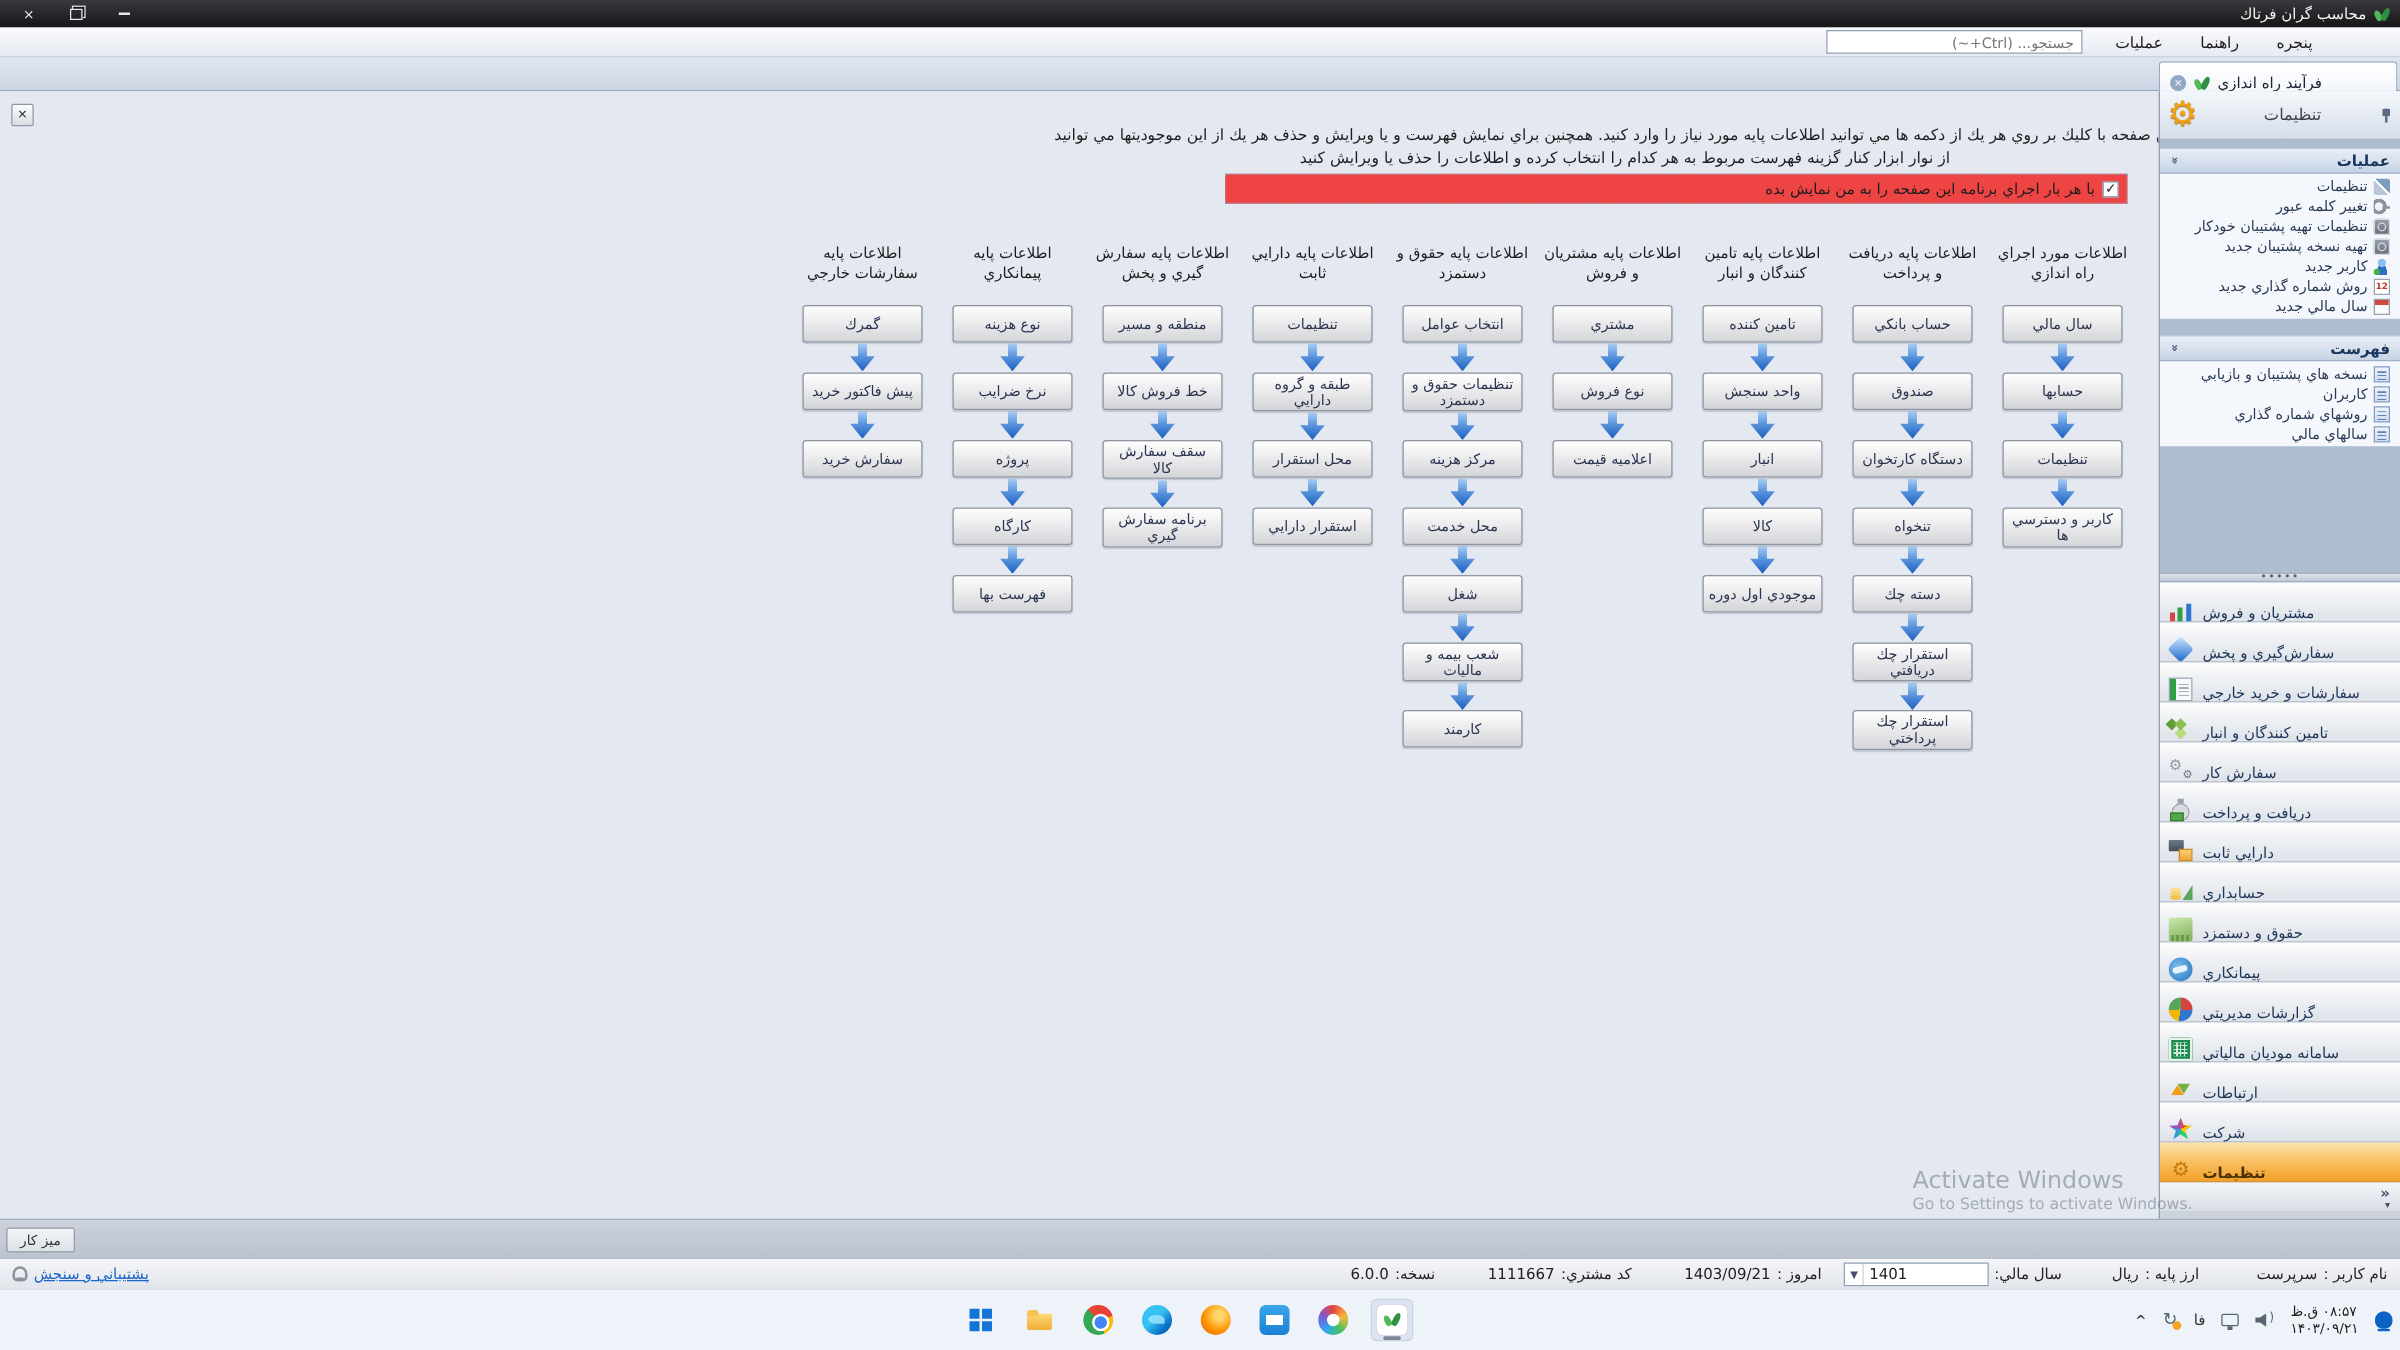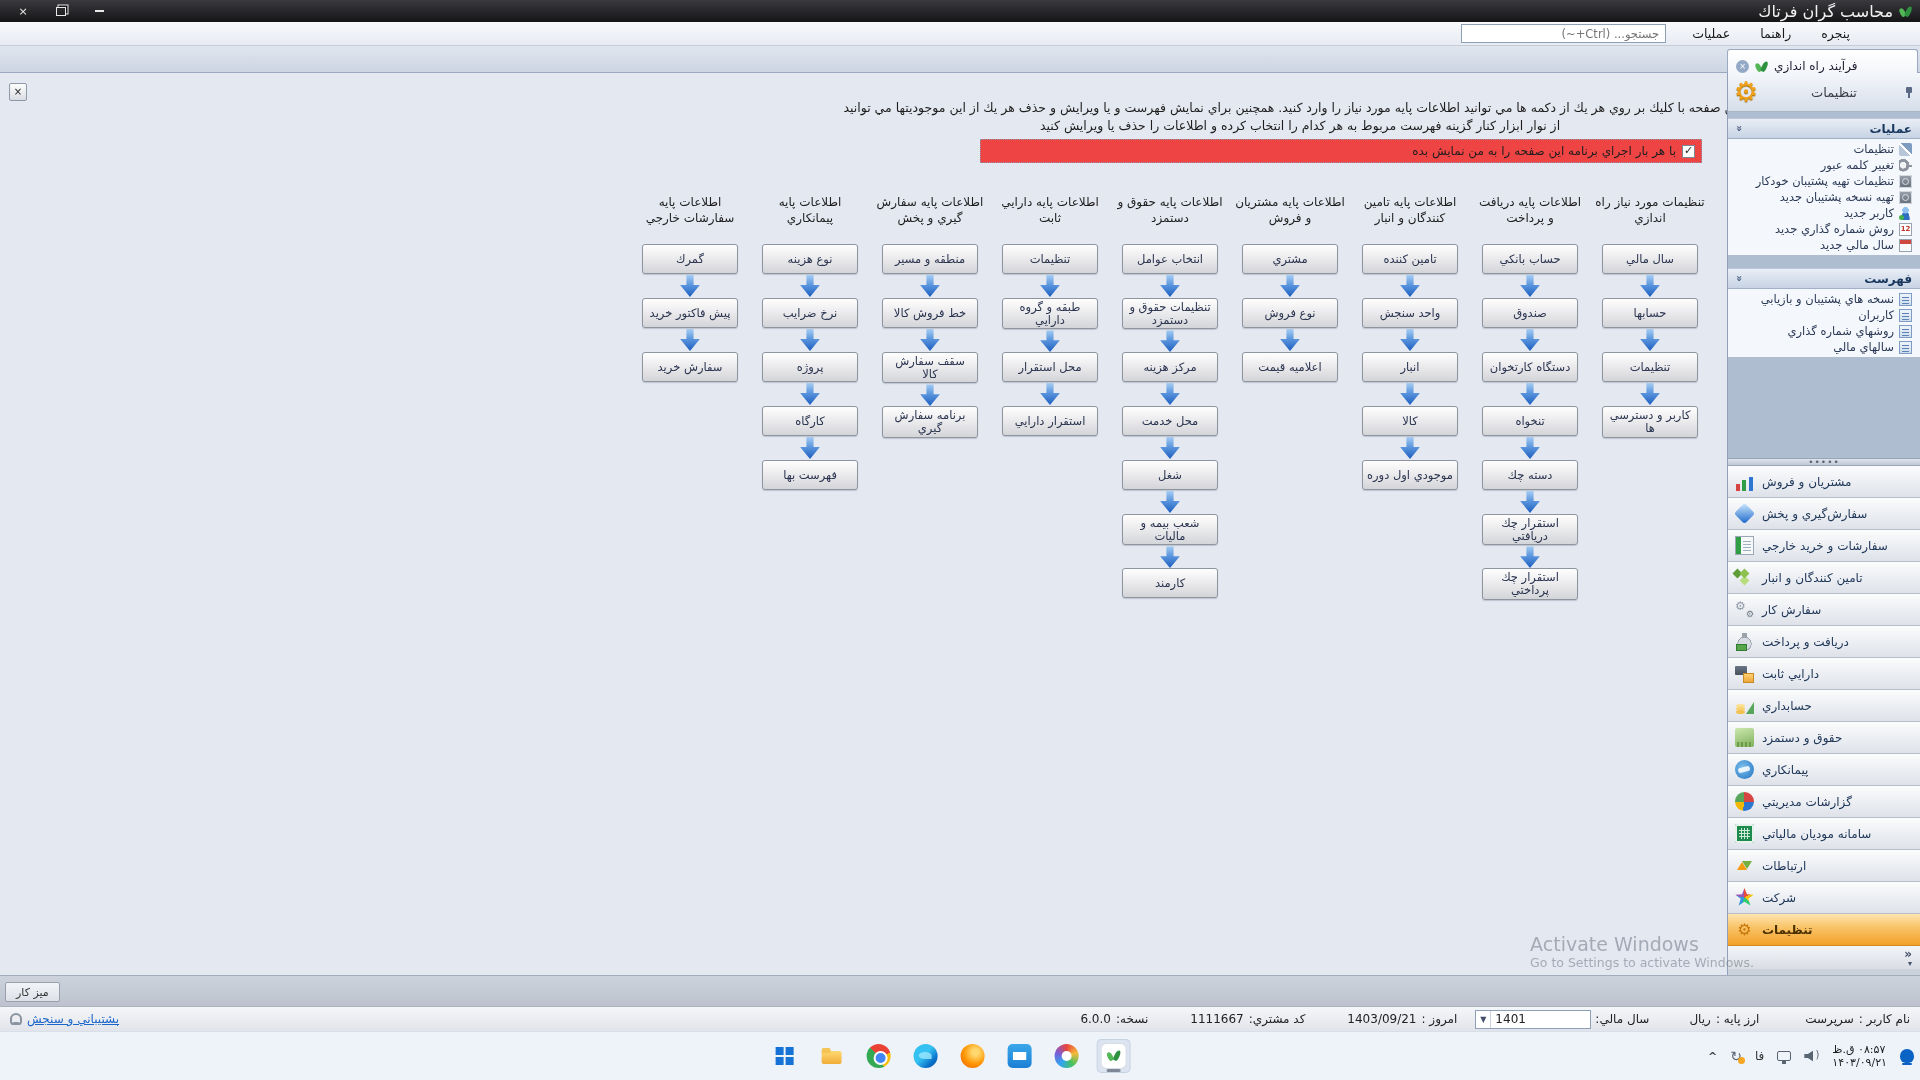--- a/index.html
+++ b/index.html
@@ -5,21 +5,21 @@
   *{margin:0;padding:0;box-sizing:border-box;font-family:"DejaVu Sans","Liberation Sans",sans-serif;}
   html,body{width:1920px;height:1080px;overflow:hidden;background:#e4e8f1;}
   .screen{position:relative;width:1920px;height:1080px;direction:ltr;}
   .ic{position:relative;display:inline-block;flex:none;}
 
   
   .titlebar{position:absolute;top:0;left:0;right:0;height:22px;background:linear-gradient(#3a3a3e,#151518);display:flex;align-items:center;color:#fff;}
   .winbtn{width:30px;height:16px;margin-left:8px;display:flex;align-items:center;justify-content:center;color:#e8e8e8;font-size:11px;cursor:default;}
   .wb-restore::before{content:"";width:8px;height:7px;border:1px solid #e8e8e8;display:block;box-shadow:2px -2px 0 -0.5px #151518,2px -2px 0 0.5px #e8e8e8;}
   .wb-min::before{content:"";width:9px;height:1.5px;background:#e8e8e8;display:block;}
-  .app-title{margin-left:auto;display:flex;align-items:center;direction:rtl;gap:6px;padding-left:6px;margin-right:8px;font-size:16px;color:#f2f2f2;}
+  .app-title{margin-left:auto;display:flex;align-items:center;direction:rtl;gap:6px;padding-left:6px;margin-right:8px;font-size:12px;color:#f2f2f2;}
   .sprout-icon{width:13px;height:13px;}
   .sprout-icon::before{content:"";position:absolute;left:1px;top:3px;width:5px;height:9px;background:#53b657;border-radius:60% 60% 40% 40%;transform:rotate(-28deg);}
   .sprout-icon::after{content:"";position:absolute;right:1px;top:1px;width:5px;height:11px;background:#2e9140;border-radius:60% 60% 40% 40%;transform:rotate(26deg);}
 
   
   .menubar{position:absolute;top:22px;left:0;right:0;height:24px;background:linear-gradient(#f8f9fb,#e7ebf2);border-bottom:1px solid #c6cdd8;display:flex;align-items:center;}
   .searchbox{margin-left:auto;width:205px;height:19px;border:1px solid #8ea0b8;background:#fff;font-size:11.5px;color:#555;direction:rtl;padding:0 6px;}
   .menus{display:flex;direction:rtl;margin:0 70px 0 26px;gap:30px;}
   .menu-item{font-size:12.5px;color:#1a1a1a;cursor:default;}
 
@@ -71,21 +71,21 @@
   .new-user-icon{background:radial-gradient(circle at 50% 25%,#8fc0ef 26%,transparent 30%),radial-gradient(ellipse at 50% 88%,#2f6fc2 42%,transparent 47%);}
   .new-user-icon::after{content:"";position:absolute;width:5px;height:5px;background:#46b04a;border-radius:50%;left:0;bottom:0;}
   .numbering-icon{background:#fff;border:1px solid #9aa3b0;}
   .numbering-icon::before{content:"12";font-size:7px;line-height:11px;font-weight:bold;color:#c0392b;display:block;text-align:center;}
   .calendar-icon{background:linear-gradient(#ce4a40 0 4px,#f8fafc 4px);border:1px solid #98a1ae;}
   .list-icon{background:linear-gradient(#eef3fb,#cfdcec);border:1px solid #7f9cc4;}
   .list-icon::before{content:"";position:absolute;left:2px;right:2px;top:3px;height:7px;background:repeating-linear-gradient(#5b83b8 0 1px,transparent 1px 3px);}
 
   .splitter{height:8px;background:linear-gradient(#dfe4ec,#bfc8d5);border-top:1px solid #98a6b8;border-bottom:1px solid #98a6b8;text-align:center;font-size:9px;line-height:6px;color:#5a6779;letter-spacing:1px;}
   .cats{display:flex;flex-direction:column;}
-  .cat{height:32px;background:linear-gradient(#fbfcfd,#dee2e9);border-bottom:1px solid #b7bec9;display:flex;align-items:center;gap:8px;padding:12px 7px;font-size:12px;color:#1d3557;cursor:pointer;white-space:nowrap;}
+  .cat{height:32px;background:linear-gradient(#fbfcfd,#dee2e9);border-bottom:1px solid #b7bec9;display:flex;align-items:flex-end;gap:8px;padding:0 7px;font-size:12px;color:#1d3557;cursor:pointer;white-space:nowrap;}
   .cat.selected{background:linear-gradient(#fde4b0,#f9c265 45%,#f2a029);border-bottom:1px solid #d18a1f;font-weight:bold;color:#4a3000;}
   .overflow-row{height:23px;background:linear-gradient(#f3f5f8,#d9dde4);display:flex;align-items:center;justify-content:flex-end;padding:0 8px;color:#44506a;font-weight:bold;font-size:12px;flex-direction:column;line-height:10px;}
   .overflow-row span{display:block;align-self:flex-end;}
   .ovf-caret{font-size:8px;font-weight:normal;}
   .sb-fill{flex:1;background:#ccd2db;}
 
   .ci{width:19px;height:19px;}
   .sales-chart-icon{background:linear-gradient(#2f9e44,#2f9e44) no-repeat 7px 100%/4px 11px;}
   .sales-chart-icon::before{content:"";position:absolute;left:1px;bottom:0;width:4px;height:7px;background:#d64541;}
   .sales-chart-icon::after{content:"";position:absolute;right:1px;bottom:0;width:4px;height:14px;background:#2e77d0;}
@@ -206,21 +206,21 @@
       <div>از نوار ابزار كنار گزينه فهرست مربوط  به هر كدام را انتخاب كرده و اطلاعات را حذف يا ويرايش كنيد</div>
     </div>
 
     <div class="chkpanel">
       <span class="cb"></span>
       <span class="chk-label">با هر بار اجراي برنامه اين صفحه را به من نمايش بده</span>
     </div>
 
     <div class="flow">
         <div class="flow-col">
-          <div class="col-title">تنظيمات مورد نياز راه اندازي</div>
+          <div class="col-title">اطلاعات مورد اجراي راه اندازي</div>
           <div class="flow-slot">
             <button class="flow-btn">سال مالي</button>
             <span class="flow-arrow"></span>
           </div>
           <div class="flow-slot">
             <button class="flow-btn">حسابها</button>
             <span class="flow-arrow"></span>
           </div>
           <div class="flow-slot">
             <button class="flow-btn">تنظيمات</button>

